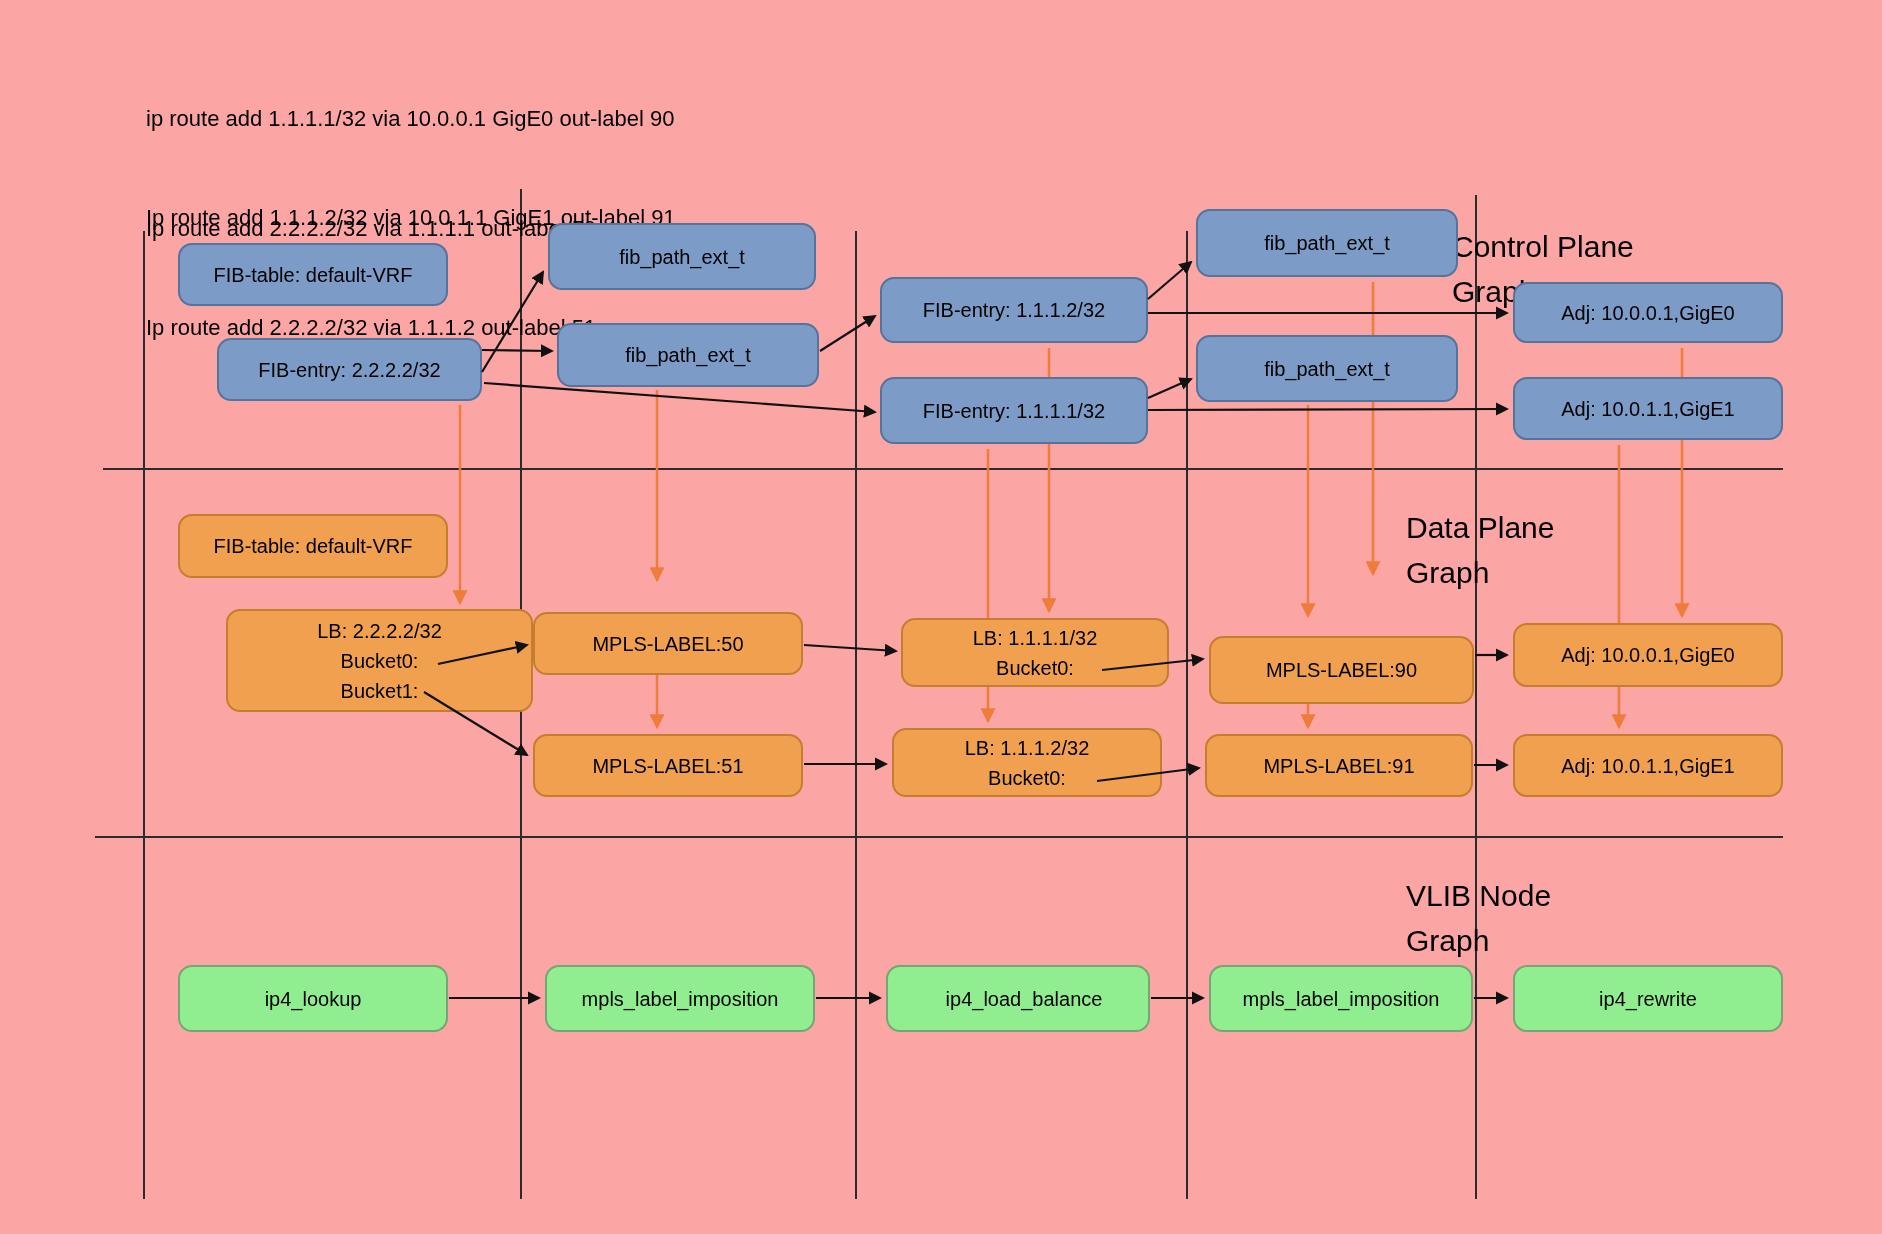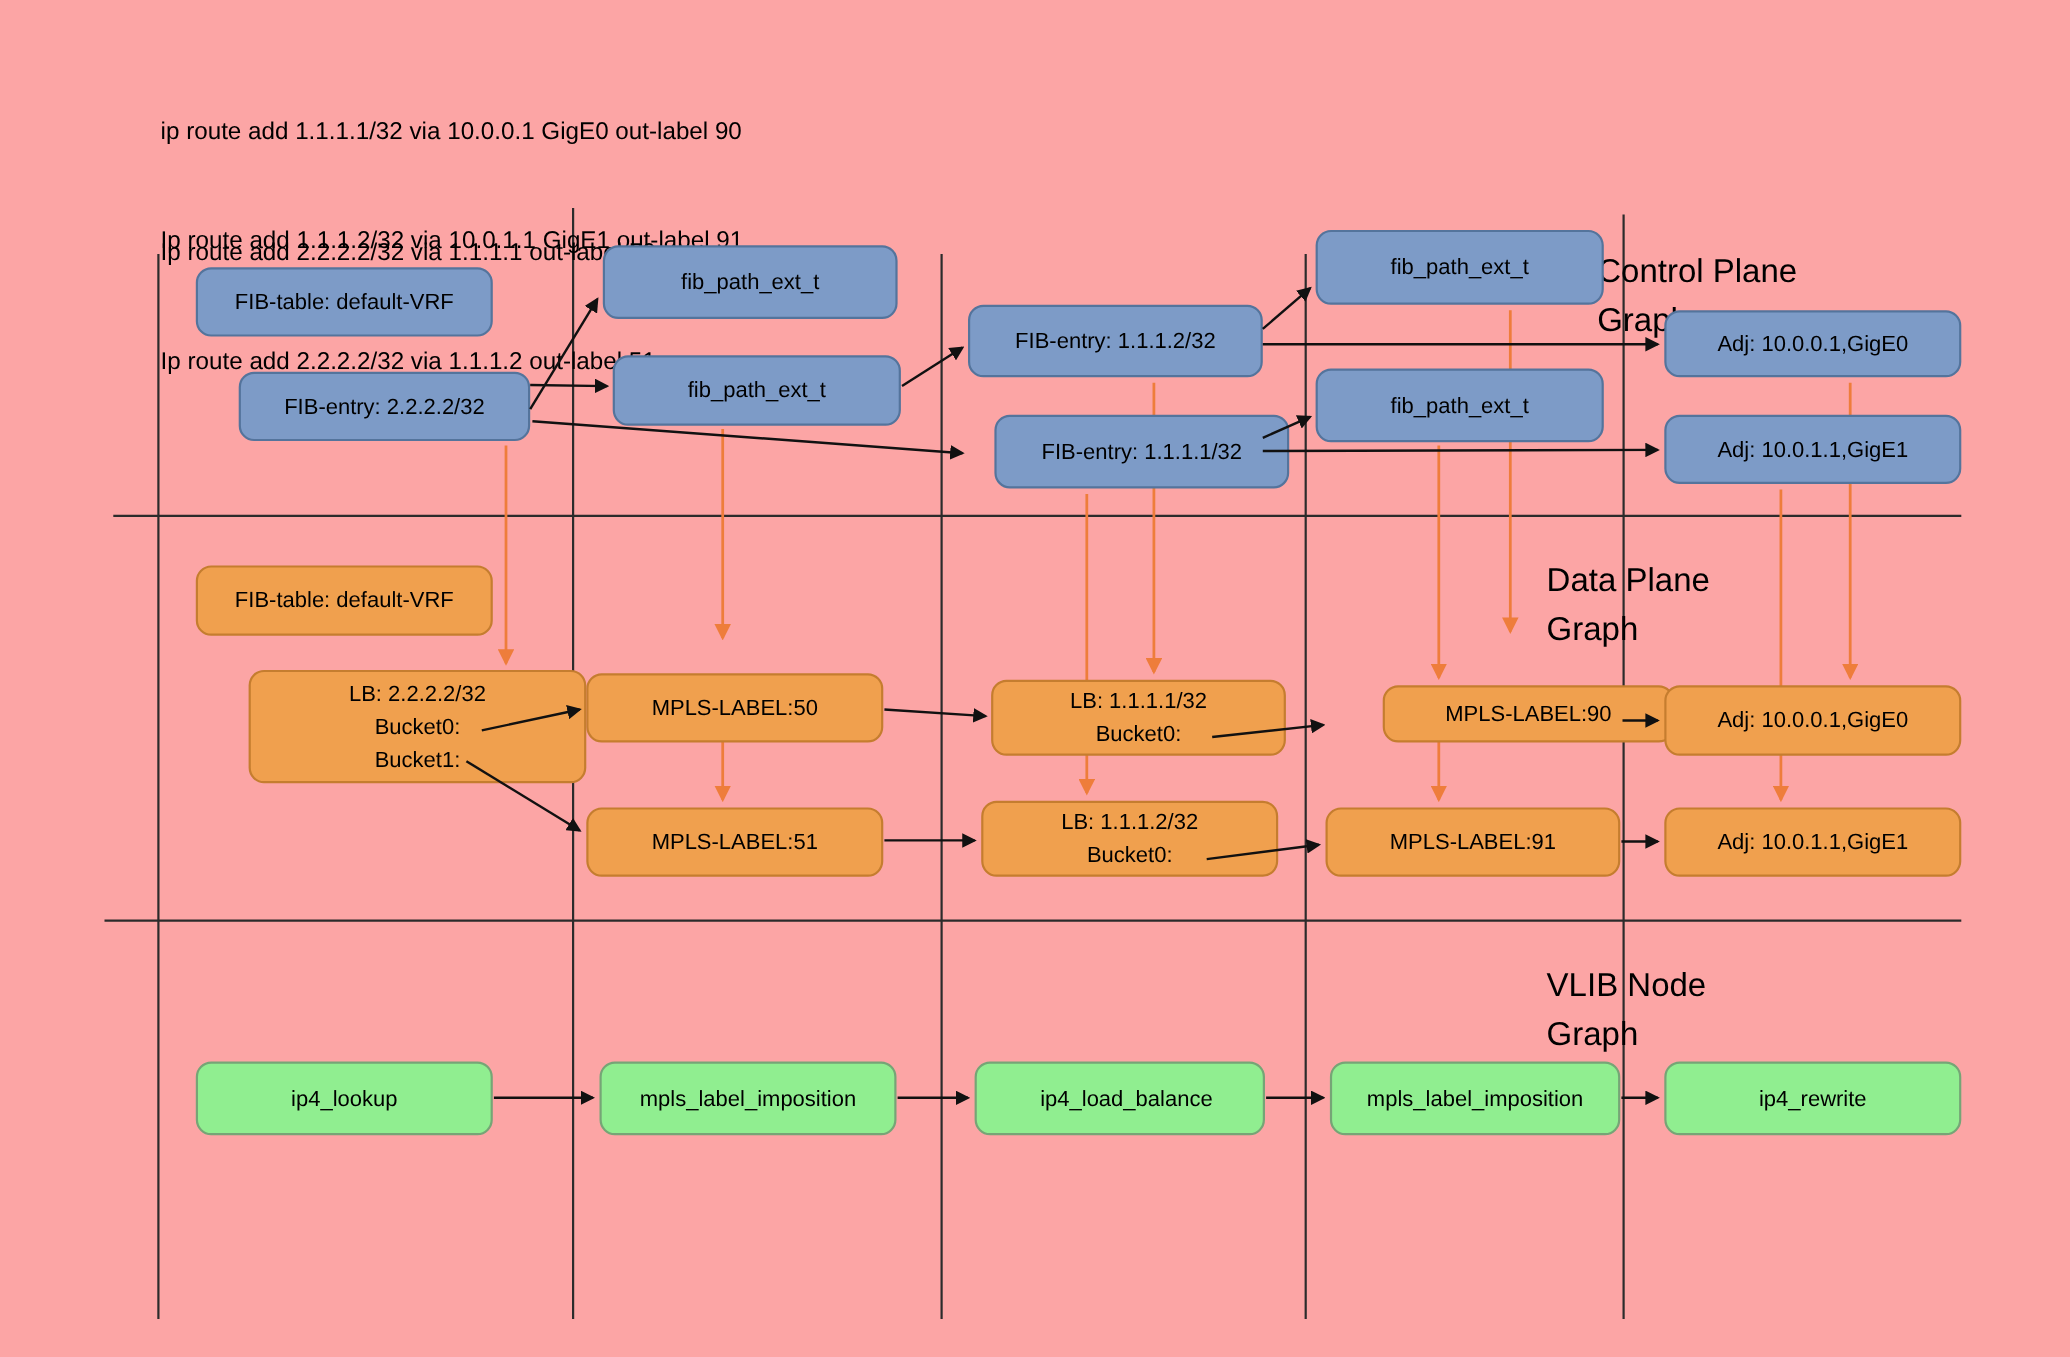--- a/index.html
+++ b/index.html
@@ -95,21 +95,21 @@
   </div>
   <div class="box blue" style="left:548px; top:223px; width:268px; height:67px;">
     <span>fib_path_ext_t</span>
   </div>
   <div class="box blue" style="left:557px; top:323px; width:262px; height:64px;">
     <span>fib_path_ext_t</span>
   </div>
   <div class="box blue" style="left:880px; top:277px; width:268px; height:66px;">
     <span>FIB-entry: 1.1.1.2/32</span>
   </div>
-  <div class="box blue" style="left:880px; top:377px; width:268px; height:67px;margin-left:24px;">
+  <div class="box blue" style="left:880px; top:377px; width:268px; height:67px;">
     <span>FIB-entry: 1.1.1.1/32</span>
   </div>
   <div class="box blue" style="left:1196px; top:209px; width:262px; height:68px;">
     <span>fib_path_ext_t</span>
   </div>
   <div class="box blue" style="left:1196px; top:335px; width:262px; height:67px;">
     <span>fib_path_ext_t</span>
   </div>
   <div class="box blue" style="left:1513px; top:282px; width:270px; height:61px;">
     <span>Adj: 10.0.0.1,GigE0</span>
@@ -133,21 +133,21 @@
     <span>MPLS-LABEL:51</span>
   </div>
   <div class="box orange" style="left:901px; top:618px; width:268px; height:69px;">
     <span>LB: 1.1.1.1/32</span>
     <span>Bucket0:</span>
   </div>
   <div class="box orange" style="left:892px; top:728px; width:270px; height:69px;">
     <span>LB: 1.1.1.2/32</span>
     <span>Bucket0:</span>
   </div>
-  <div class="box orange" style="left:1209px; top:623px; width:265px; height:52px;margin-left:48px;">
+  <div class="box orange" style="left:1209px; top:636px; width:265px; height:68px;">
     <span>MPLS-LABEL:90</span>
   </div>
   <div class="box orange" style="left:1205px; top:734px; width:268px; height:63px;align-items:center;">
     <span>MPLS-LABEL:91</span>
   </div>
   <div class="box orange" style="left:1513px; top:623px; width:270px; height:64px;">
     <span>Adj: 10.0.0.1,GigE0</span>
   </div>
   <div class="box orange" style="left:1513px; top:734px; width:270px; height:63px;">
     <span>Adj: 10.0.1.1,GigE1</span>

